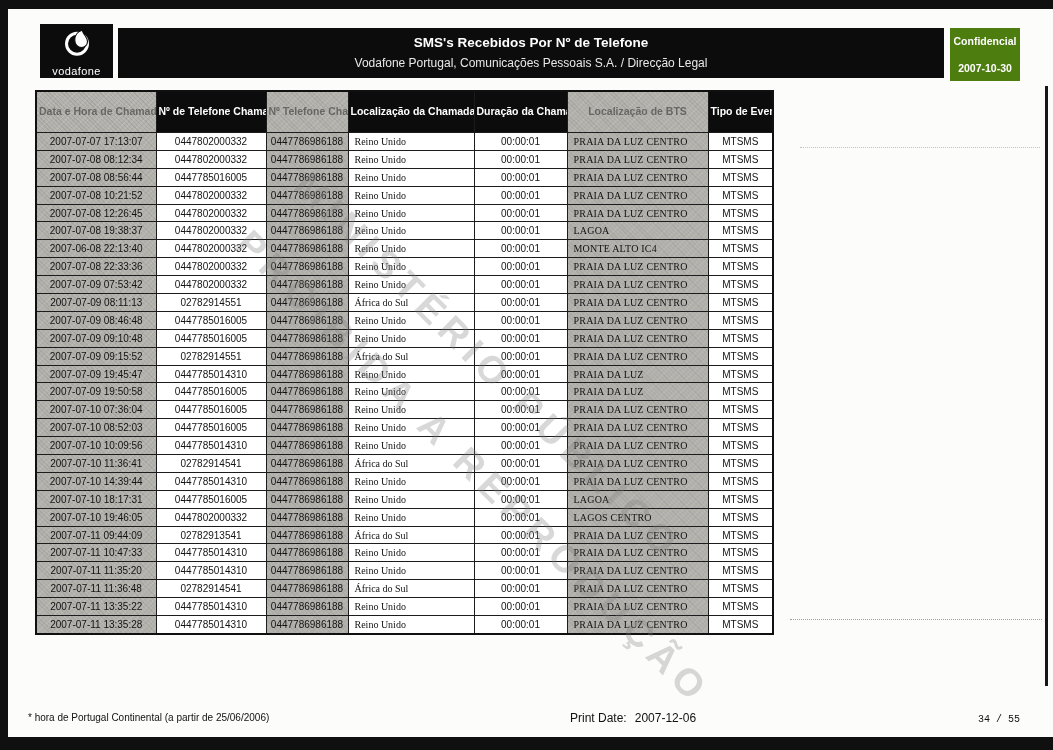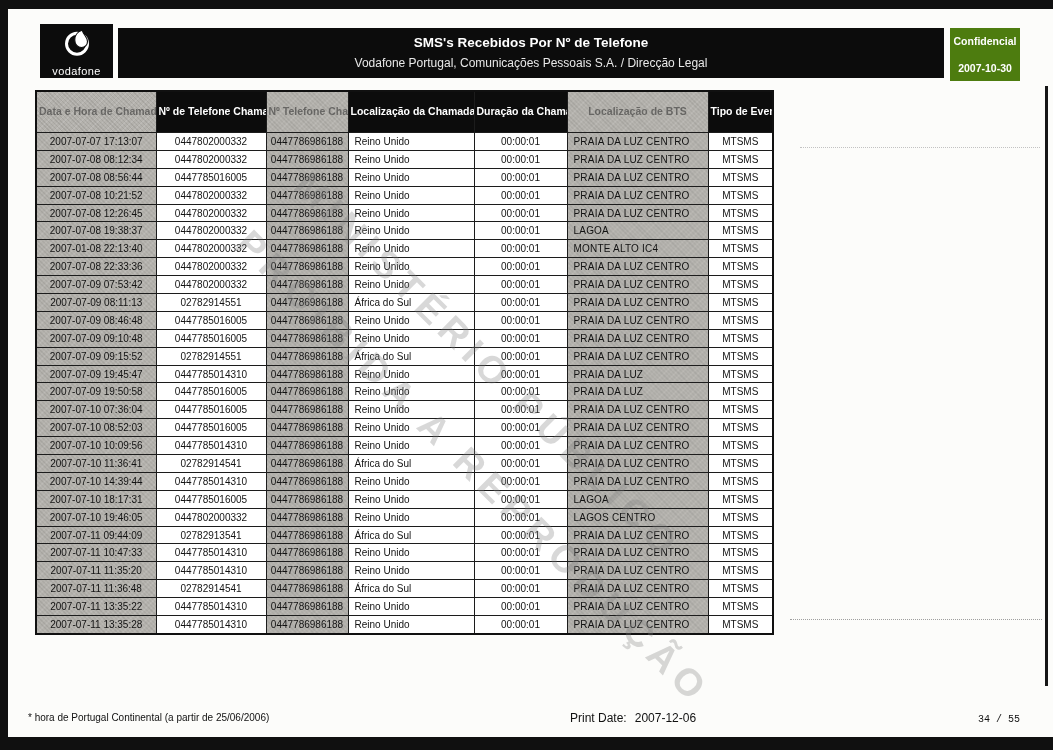--- a/index.html
+++ b/index.html
@@ -36,21 +36,21 @@
   th,td{border:1px solid #1c1c1c;overflow:hidden;white-space:nowrap;}
   th{background:#0c0c0c;color:#fff;font-size:10.5px;font-weight:bold;height:40px;line-height:1.25;padding:0 2px;}
   td{font-size:10px;height:16.9px;padding:0 3px;text-align:center;color:#121212;background:#fff;}
   .redacted{
     background-color:#b4b2ad !important;
     background-image:
       repeating-linear-gradient(45deg, rgba(0,0,0,.08) 0 1px, transparent 1px 3px),
       repeating-linear-gradient(-45deg, rgba(255,255,255,.12) 0 1px, transparent 1px 4px);
   }
   th.redacted{color:rgba(42,42,42,.55);}
-  td.c3,td.c5{text-align:left;padding-left:6px;}
+  td.c3,td.c5{text-align:left;padding-left:6px;font-family:Liberation Serif, serif;}
   td.c5{letter-spacing:.2px;}
 
   
   .watermark{position:absolute;left:330px;top:150px;transform:rotate(45deg);transform-origin:0 0;
     color:rgba(125,125,125,.30);font-size:38px;letter-spacing:7px;line-height:82px;white-space:nowrap;
     pointer-events:none;z-index:6;font-weight:bold;}
 
   
   .footer-note{position:absolute;left:28px;top:712px;font-size:10px;text-align:center;}
   .footer-print{position:absolute;left:570px;top:711px;font-size:12px;}
@@ -159,21 +159,21 @@
           <tr>
             <td class="c0 redacted">2007-07-08 19:38:37</td>
             <td class="c1">0447802000332</td>
             <td class="c2 redacted">0447786986188</td>
             <td class="c3">Reino Unido</td>
             <td class="c4">00:00:01</td>
             <td class="c5 redacted">LAGOA</td>
             <td class="c6">MTSMS</td>
           </tr>
           <tr>
-            <td class="c0 redacted">2007-01-08 22:13:40</td>
+            <td class="c0 redacted">2007-06-08 22:13:40</td>
             <td class="c1">0447802000332</td>
             <td class="c2 redacted">0447786986188</td>
             <td class="c3">Reino Unido</td>
             <td class="c4">00:00:01</td>
             <td class="c5 redacted">MONTE ALTO IC4</td>
             <td class="c6">MTSMS</td>
           </tr>
           <tr>
             <td class="c0 redacted">2007-07-08 22:33:36</td>
             <td class="c1">0447802000332</td>

